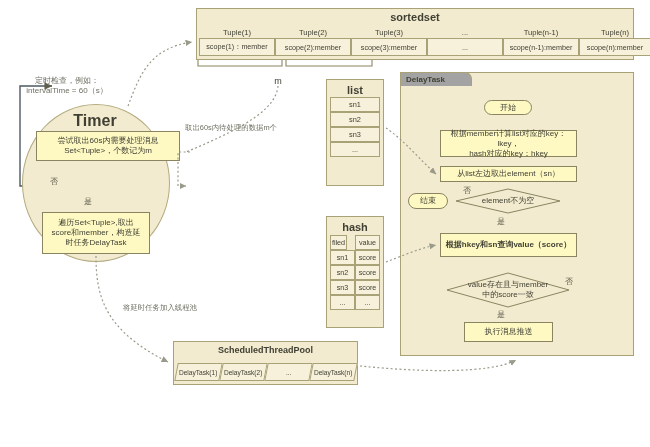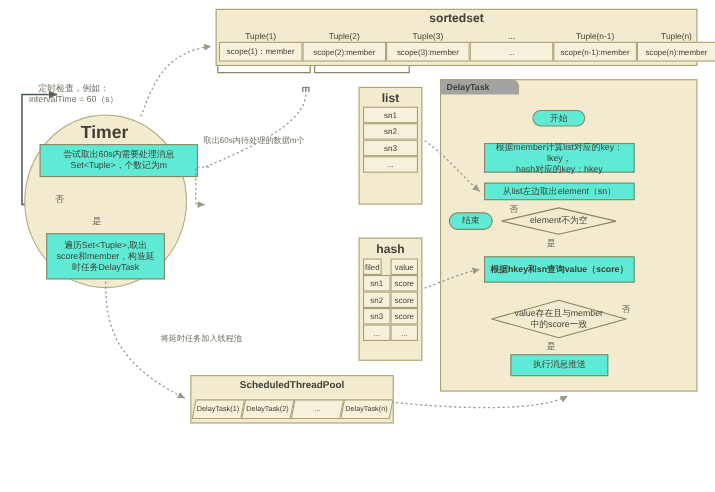--- a/index.html
+++ b/index.html
@@ -18,21 +18,21 @@
   .panel{position:absolute;background:#f3ebcf;border:1px solid #a9a277;box-sizing:border-box;z-index:2;}
   .cell{position:absolute;background:#f7f0da;border:1px solid #a9a277;box-sizing:border-box;
         display:flex;align-items:center;justify-content:center;text-align:center;}
   .title{position:absolute;font-weight:bold;text-align:center;}
   .lbl{position:absolute;text-align:center;line-height:1.25;}
   .note{position:absolute;color:#6f6f64;line-height:1.3;}
   .ttl-tab{position:absolute;background:#a3a3a3;border:1px solid #a9a277;
            border-bottom:none;box-sizing:border-box;font-weight:bold;
            display:flex;align-items:center;padding-left:5px;
            border-radius:0 7px 0 0;z-index:3;}
-  .node{position:absolute;background:#5eead4;border:1px solid #8a8560;box-sizing:border-box;
+  .node{position:absolute;background:#fef9c3;border:1px solid #8a8560;box-sizing:border-box;
         display:flex;align-items:center;justify-content:center;text-align:center;
         line-height:1.25;z-index:3;}
   .node.round{border-radius:11px;}
   .diamond-wrap{position:absolute;z-index:3;}
   .diamond-wrap svg{position:absolute;left:0;top:0;}
   .diamond-wrap .dtext{position:absolute;left:0;top:0;width:100%;height:100%;
         display:flex;align-items:center;justify-content:center;text-align:center;line-height:1.2;}
   .circle{position:absolute;border-radius:50%;background:#f3ebcf;border:1px solid #b3ab80;z-index:2;}
   .yn{position:absolute;color:#5a5a4a;z-index:4;}
 </style>
@@ -225,21 +225,21 @@
       </div>
       <div class="cell" style="left: 266px; top: 363px; width: 45px; height: 18px; font-size: 6.6px; z-index: 3; transform: skewX(-11deg);">
         <span style="transform: skewX(11deg); display: block;">...</span>
       </div>
       <div class="cell" style="left: 311px; top: 363px; width: 45px; height: 18px; font-size: 6.6px; z-index: 3; transform: skewX(-11deg);">
         <span style="transform: skewX(11deg); display: block;">DelayTask(n)</span>
       </div>
     </div>
 
   <div class="note" style="left:185px;top:123px;width:120px;font-size:7.4px;text-align:left;">取出60s内待处理的数据m个</div>
-  <div class="note" style="left:100px;top:303px;width:120px;font-size:7.4px;text-align:right;">将延时任务加入线程池</div>
+  <div class="note" style="left:100px;top:303px;width:120px;font-size:7.4px;text-align:center;">将延时任务加入线程池</div>
 
   <svg class="layer" id="svg-front">
 
     <path d="M128,106 C140,74 150,48 192,42" stroke="#9a9a8a" stroke-width="1.2" fill="none" stroke-dasharray="2,2.4" marker-end="url(#ahd)"></path>
 
     <path d="M278,86 C276,106 254,124 186,152" stroke="#9a9a8a" stroke-width="1.2" fill="none" stroke-dasharray="2,2.4"></path>
     <path d="M190,152 L178,152 L178,186 L186,186" stroke="#9a9a8a" stroke-width="1.2" fill="none" stroke-dasharray="2,2.4" marker-end="url(#ahd)"></path>
 
     <path d="M96,256 C96,296 104,330 168,362" stroke="#9a9a8a" stroke-width="1.2" fill="none" stroke-dasharray="2,2.4" marker-end="url(#ahd)"></path>
 

